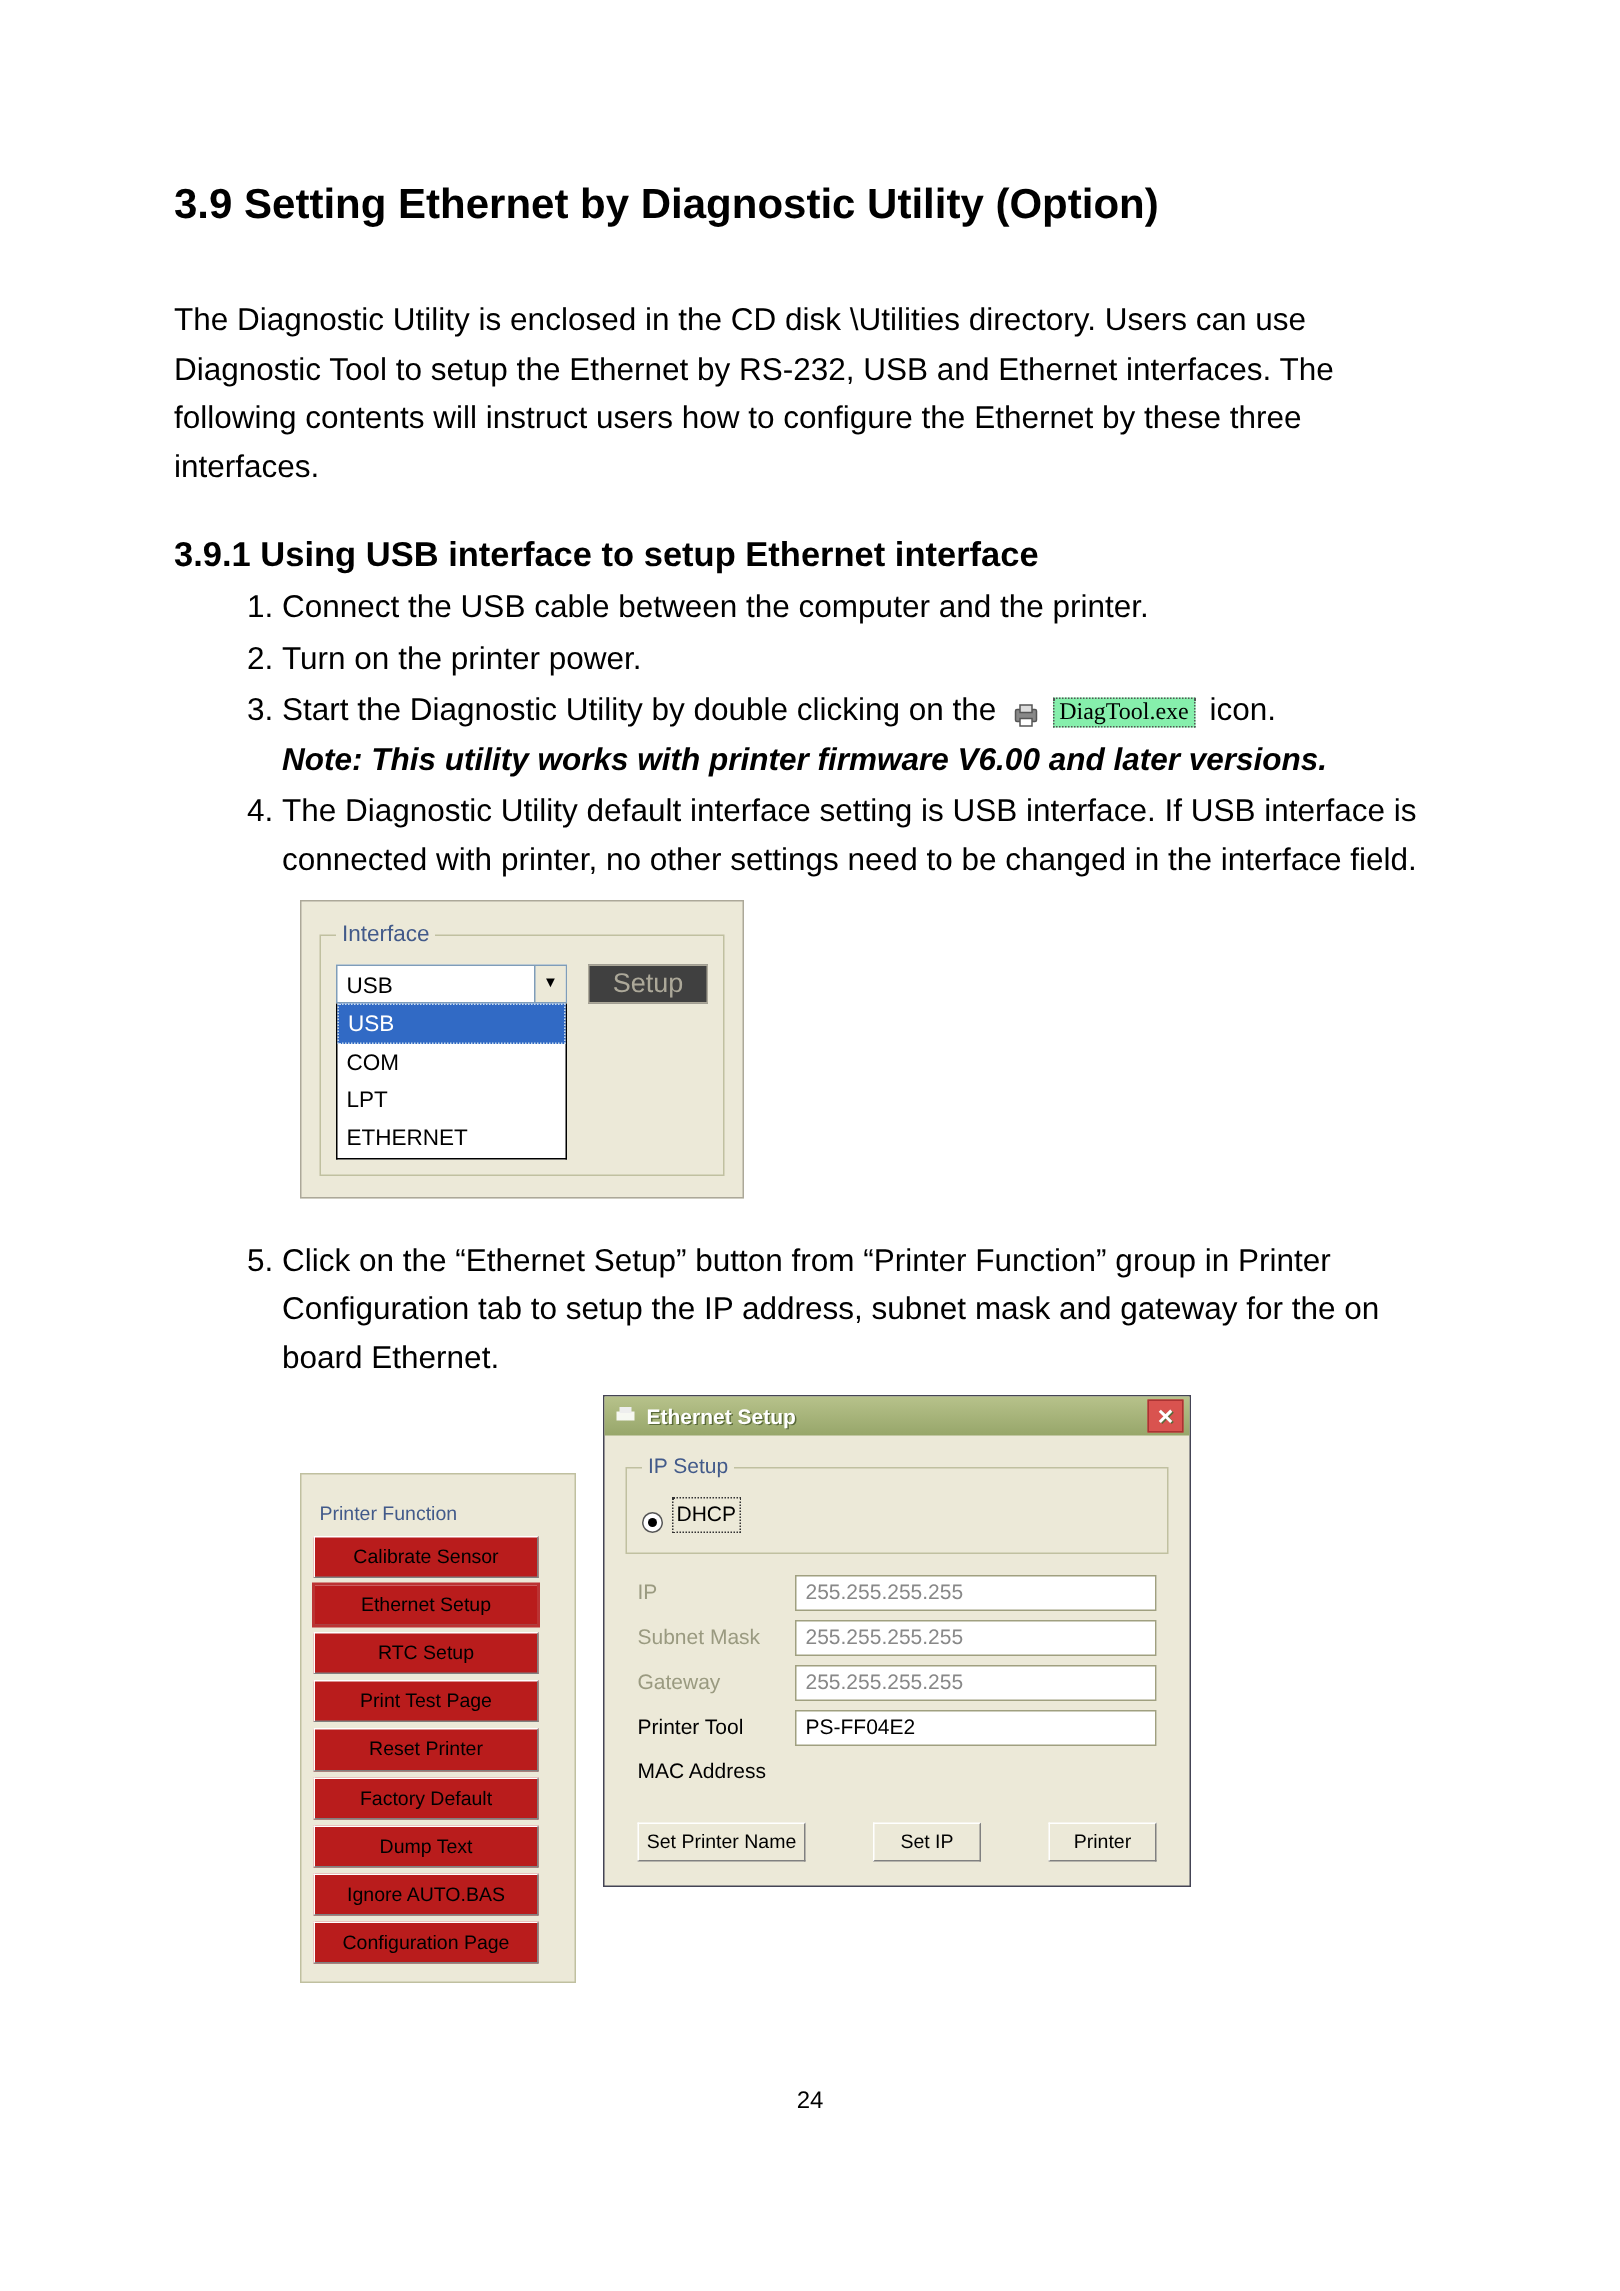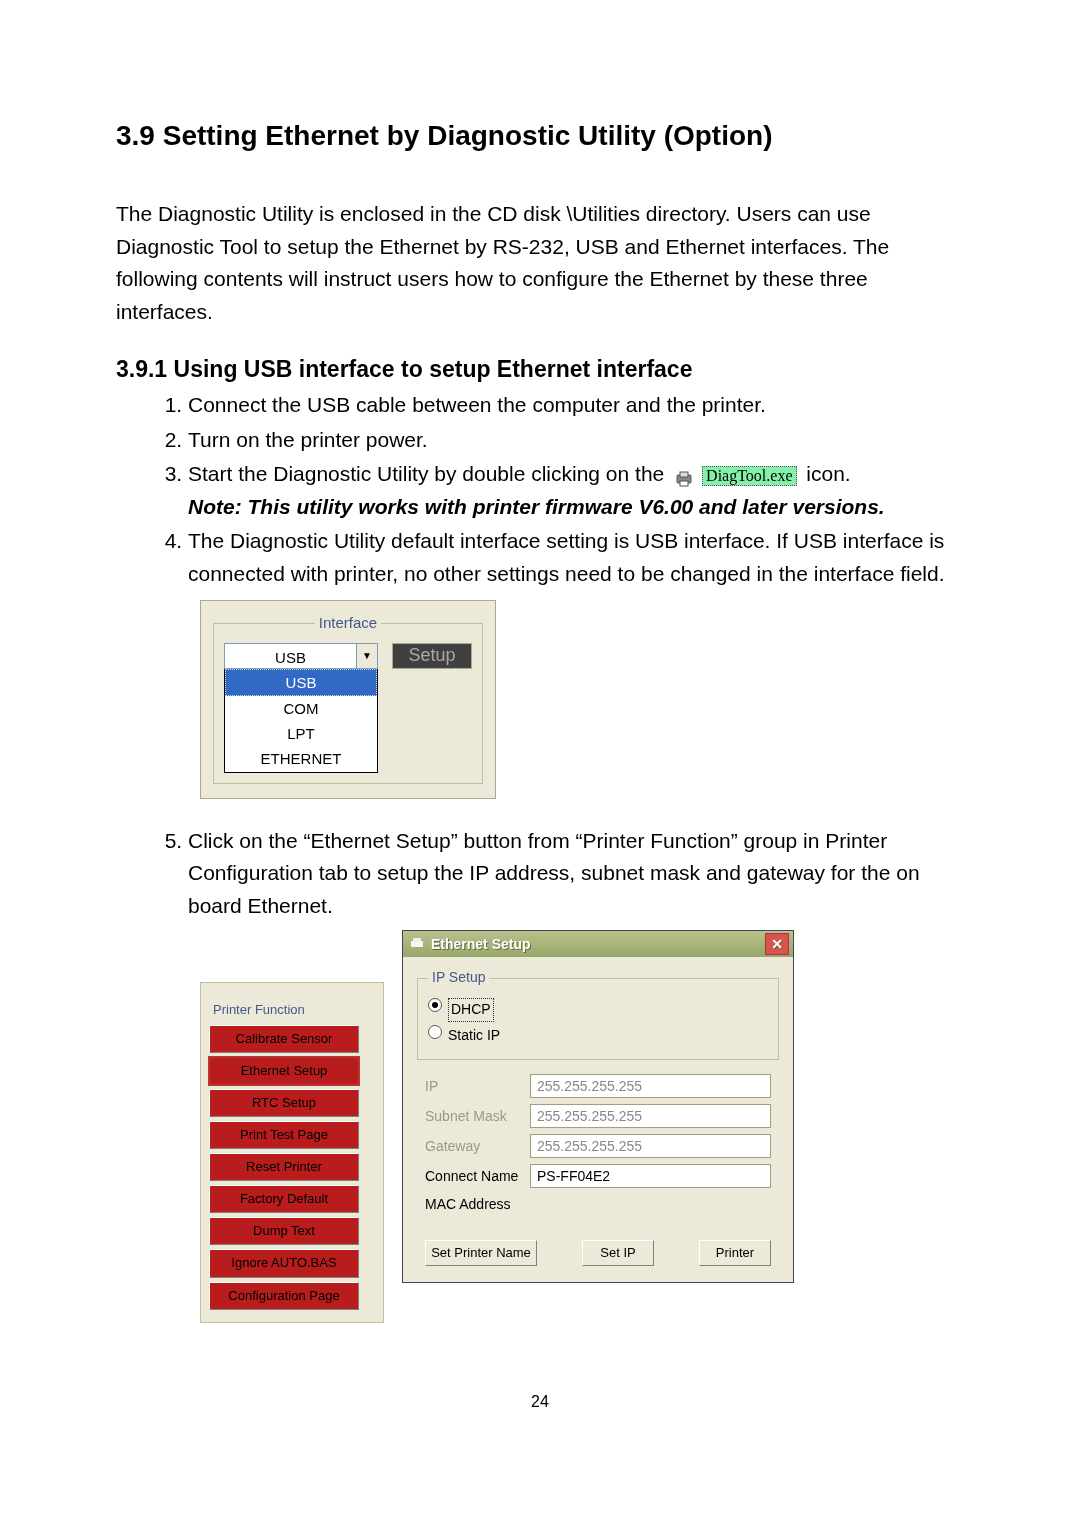--- a/index.html
+++ b/index.html
@@ -58,21 +58,20 @@
 
   
   .interface-panel {
     width: 270px;
     background: #ece9d8;
     border: 1px solid #aca899;
     margin: 10px 0 26px 12px;
     padding: 10px 12px 14px 12px;
     font-family: Tahoma, sans-serif;
     font-size: 15px;
-    text-align: center;
   }
   .interface-panel fieldset {
     border: 1px solid #c0c0a0;
     margin: 0;
     padding: 8px 10px 10px 10px;
   }
   .interface-panel legend {
     font-size: 15px;
     padding: 0 4px;
     color: #425a8a;
@@ -205,21 +204,21 @@
     color:#fff; font-weight:bold; font-size:14px; line-height:1;
     cursor:pointer;
   }
   .eth-body { padding: 10px 12px 12px 12px; font-size: 14px; color:#000; }
   .ips-fieldset {
     border: 1px solid #c0c0a0;
     padding: 6px 10px 10px 10px;
     margin-bottom: 10px;
   }
   .ips-fieldset legend { font-size: 14px; padding: 0 4px; color:#425a8a;}
-  .radio-row { display: flex; align-items: flex-start; gap: 6px; margin: 3px 0; }
+  .radio-row { display: flex; align-items: flex-end; gap: 6px; margin: 3px 0; }
   .radio {
     width: 12px; height: 12px; border: 1px solid #555; border-radius: 50%;
     display: inline-flex; align-items:center; justify-content:center; background:#fff;
   }
   .radio .dot { width:6px; height:6px; background:#000; border-radius:50%; }
   .radio-label.sel { border:1px dotted #333; padding:0 2px; }
   .form-rows { padding: 4px 10px 0 10px; }
   .form-row { display:flex; align-items:center; gap:10px; margin-bottom:6px; }
   .form-row .lbl { width:95px; font-size:14px; }
   .form-row .lbl.dis { color:#9a9a80; }
@@ -341,41 +340,37 @@
         </div>
         <div class="eth-body">
           <fieldset class="ips-fieldset">
             <legend>IP Setup</legend>
             <div class="radio-row">
               <span class="radio">
                   <span class="dot"></span>
                 </span>
               <span class="radio-label sel">DHCP</span>
             </div>
-            <div class="radio-row">
-              <span class="radio"></span>
-              <span class="radio-label">Static IP</span>
-            </div>
           </fieldset>
 
           <div class="form-rows">
             <div class="form-row">
               <div class="lbl dis">IP</div>
               <div class="fld">255.255.255.255</div>
             </div>
             <div class="form-row">
               <div class="lbl dis">Subnet Mask</div>
               <div class="fld">255.255.255.255</div>
             </div>
             <div class="form-row">
               <div class="lbl dis">Gateway</div>
               <div class="fld">255.255.255.255</div>
             </div>
             <div class="form-row">
-              <div class="lbl">Connect Name</div>
+              <div class="lbl">Printer Tool</div>
               <div class="fld active">PS-FF04E2</div>
             </div>
             <div class="form-row">
               <div class="lbl">MAC Address</div>
             </div>
           </div>
 
           <div class="dlg-btn-row">
             <div class="dlg-btn">Set Printer Name</div>
             <div class="dlg-btn small">Set IP</div>

